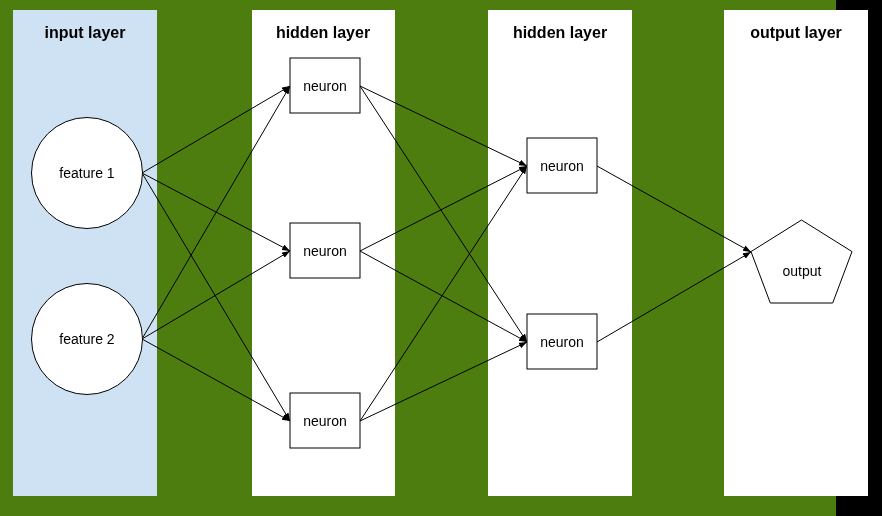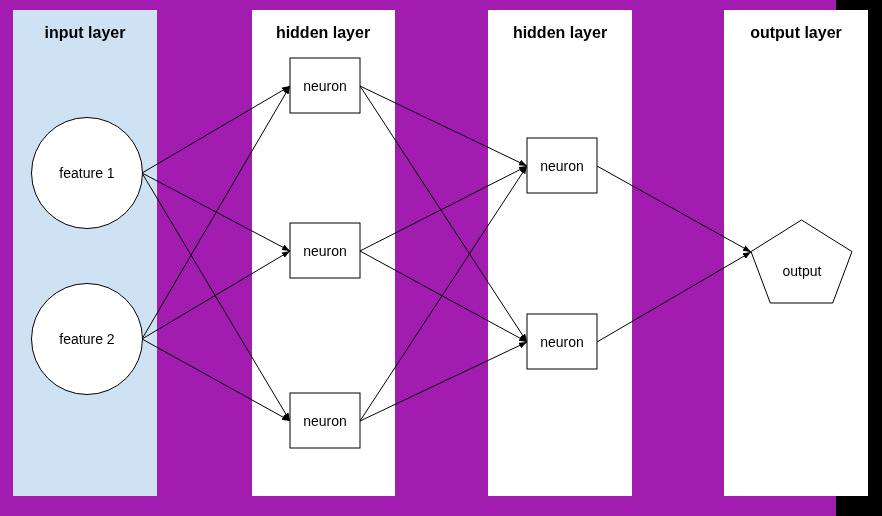--- a/index.html
+++ b/index.html
@@ -8,21 +8,21 @@
     background: #000000;
     width: 882px;
     height: 516px;
     overflow: hidden;
     font-family: "Liberation Sans", sans-serif;
   }
   .stage {
     position: relative;
     width: 836px;
     height: 516px;
-    background: #a21caf;
+    background: #4d7c0f;
   }
   svg { display: block; }
   .layer-title {
     font-family: "Liberation Sans", sans-serif;
     font-size: 16px;
     font-weight: bold;
     fill: #000000;
   }
   .node-label {
     font-family: "Liberation Sans", sans-serif;

